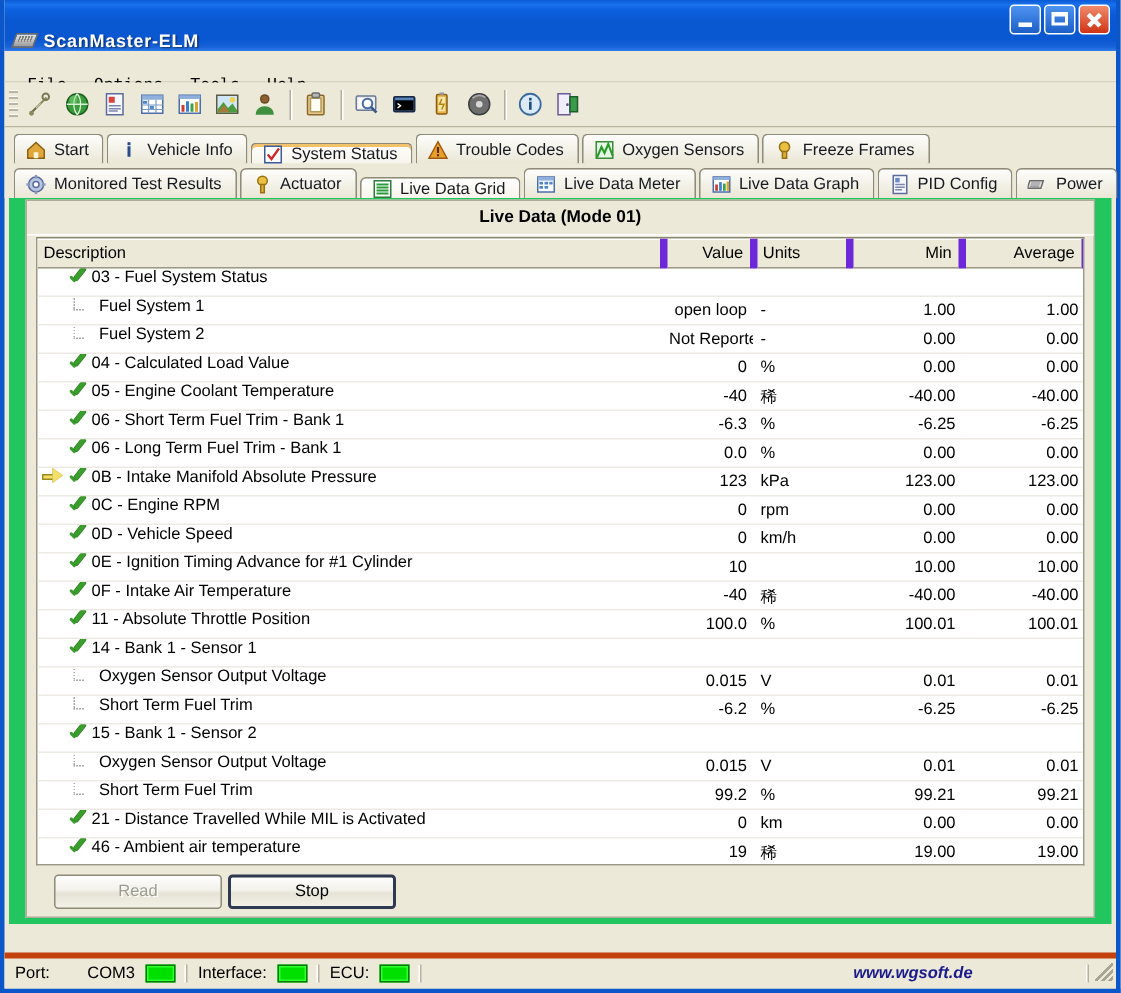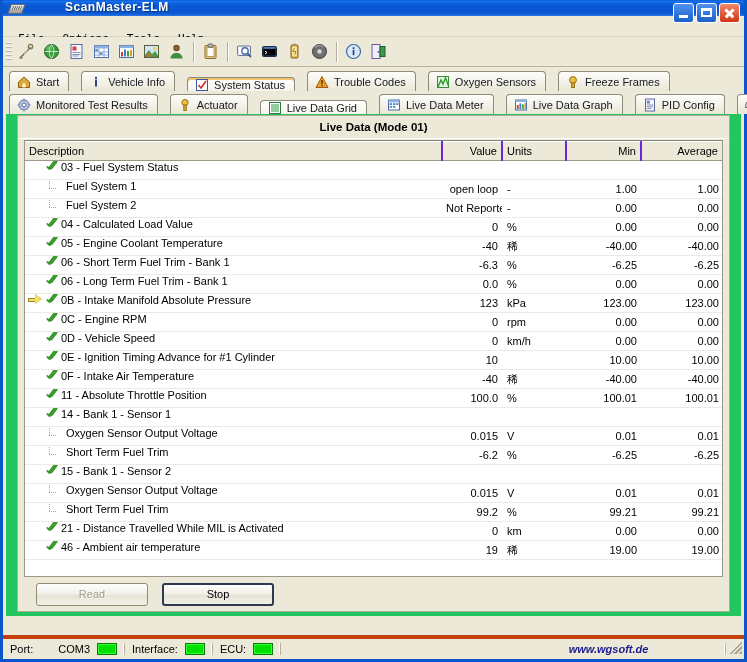--- a/index.html
+++ b/index.html
@@ -13,25 +13,24 @@
   .window{
     position:absolute;left:0;top:0;width:747px;height:662px;
     box-sizing:border-box;
     border:3px solid #0b56c8;
     border-top:none;
     background:#ece9d8;
     display:flex;flex-direction:column;
   }
   
   .titlebar{
-    height:16px;flex:none;
+    height:34px;flex:none;
     background:linear-gradient(180deg,#0a5ad4 0%,#1a72ee 9%,#0d62e0 18%,#0a57d2 40%,#0a57d2 78%,#1763d8 92%,#2f7ae8 100%);
-    display:flex;align-items:flex-start;
+    display:flex;align-items:flex-end;
     position:relative;
-    gap:36px;
   }
   .title-icon{
     width:16px;height:16px;margin-left:5px;margin-right:5px;flex:none;position:relative;
   }
   .chip{
     position:absolute;left:1px;top:4px;width:13px;height:8px;
     background:linear-gradient(180deg,#e8e8e8,#9a9a9a);
     transform:skewX(-20deg);
     border:1px solid #6a6a6a;border-radius:1px;
   }
@@ -84,21 +83,21 @@
   .tb-btn{width:25px;height:24px;display:flex;align-items:center;justify-content:center;cursor:pointer;border-radius:2px;}
   .ico{width:17px;height:17px;position:relative;display:block;}
 
   
   .tabstrip{flex:none;padding:2px 0 0 2px;background:#ece9d8;}
   .tabrow{display:flex;align-items:flex-end;height:22px;padding-left:4px;}
   .tabrow.second{margin-top:1px;}
   .tab{
     height:20px;box-sizing:border-box;
     display:flex;align-items:center;gap:5px;
-    padding:0 9px 0 7px;margin-right:12px;
+    padding:0 9px 0 7px;margin-right:2px;
     background:linear-gradient(180deg,#fdfdfb,#eae7d6);
     border:1px solid #8e8b7a;border-bottom:none;
     border-radius:4px 4px 0 0;
     font-size:11px;color:#15181f;white-space:nowrap;cursor:pointer;
   }
   .tab.active{
     height:14px;
     background:linear-gradient(180deg,#ffffff,#f6f4ea);
     border-color:#8e8b7a;
     font-weight:normal;
@@ -132,21 +131,21 @@
     border-top-color:#848271;
     background:#fff;
     display:flex;flex-direction:column;
     overflow:hidden;
   }
   table.grid{border-collapse:collapse;width:100%;table-layout:fixed;}
   table.grid th{
     background:#ece9d8;
     font-weight:normal;font-size:11px;color:#000;
     height:19px;padding:0 4px;
-    border-right:2px solid #6d28d9;
+    border-right:5px solid #6d28d9;
     border-bottom:1px solid #9b9887;
     box-shadow:inset 0 1px 0 #fff;
     text-align:right;
     white-space:nowrap;
   }
   table.grid th.l{text-align:left;}
   table.grid td{
     height:18px;font-size:11px;color:#000;padding:0 4px;
     border-bottom:1px solid #eceae2;
     white-space:nowrap;overflow:hidden;
@@ -181,21 +180,21 @@
   .indent1{padding-left:8px;}
   
   .arrow{
     width:15px;height:11px;position:relative;display:inline-block;
   }
   .arrow .shaft{position:absolute;left:0;top:3.5px;width:8px;height:4px;background:#f2de6a;border:1px solid #9a8a1e;border-right:none;box-sizing:border-box;}
   .arrow .head{position:absolute;left:7px;top:0;width:0;height:0;border-top:5.5px solid transparent;border-bottom:5.5px solid transparent;border-left:7px solid #f2de6a;filter:drop-shadow(0.5px 0 0 #9a8a1e);}
 
   
   .btnbar{
-    flex:none;height:34px;display:flex;align-items:center;gap:14px;padding-left:18px;
+    flex:none;height:34px;display:flex;align-items:center;gap:4px;padding-left:18px;
   }
   .btn{
     width:112px;height:23px;box-sizing:border-box;
     background:linear-gradient(180deg,#fdfdfd 0%,#f2f1ea 45%,#e6e3d6 55%,#f3f1e7 100%);
     border:1px solid #8d8a78;border-radius:3px;
     font-size:11px;color:#000;cursor:pointer;
     display:flex;align-items:center;justify-content:center;
     font-family:"Liberation Sans",sans-serif;
   }
   .btn.disabled{color:#9d9b8e;text-shadow:1px 1px 0 #fff;cursor:default;}

